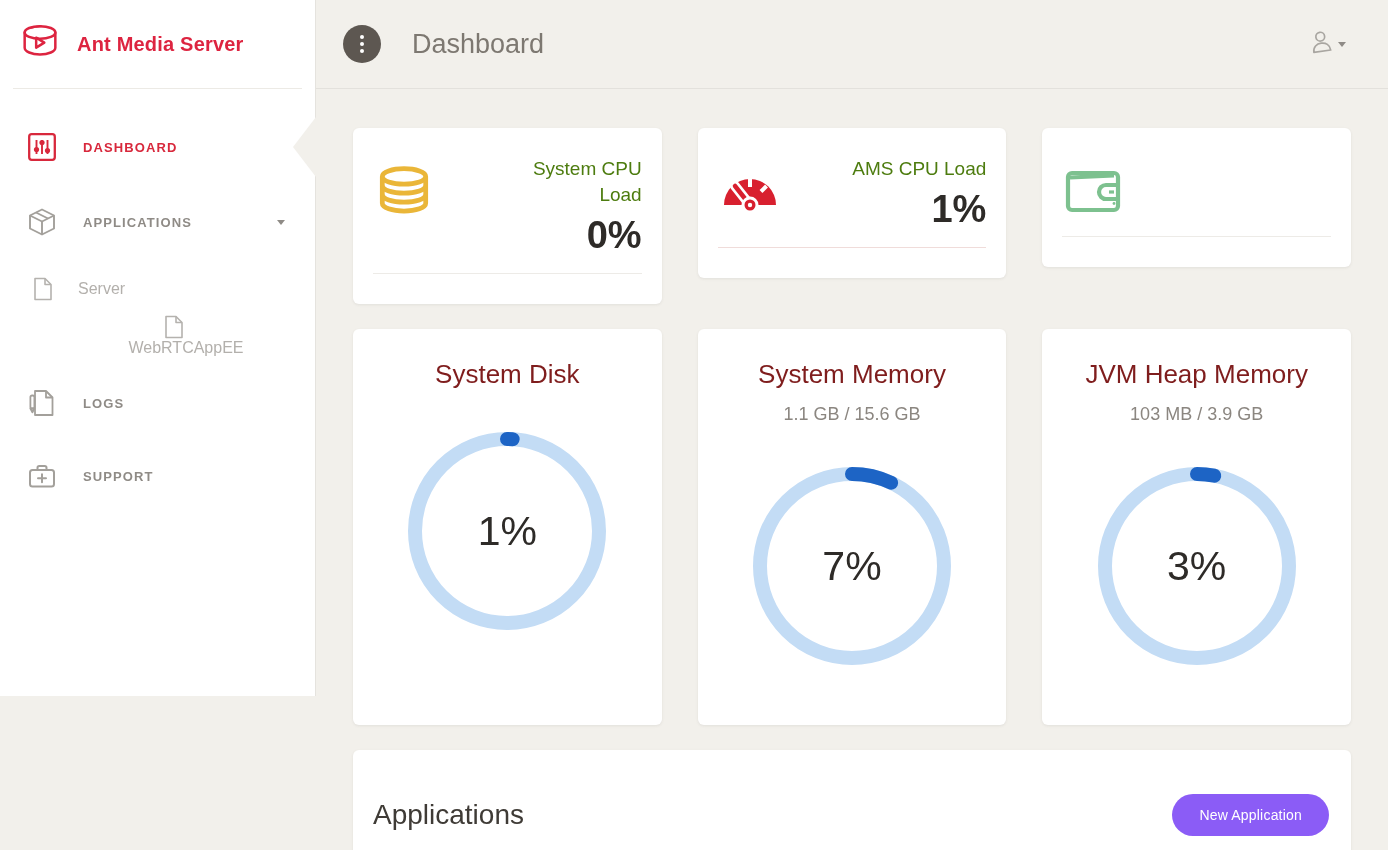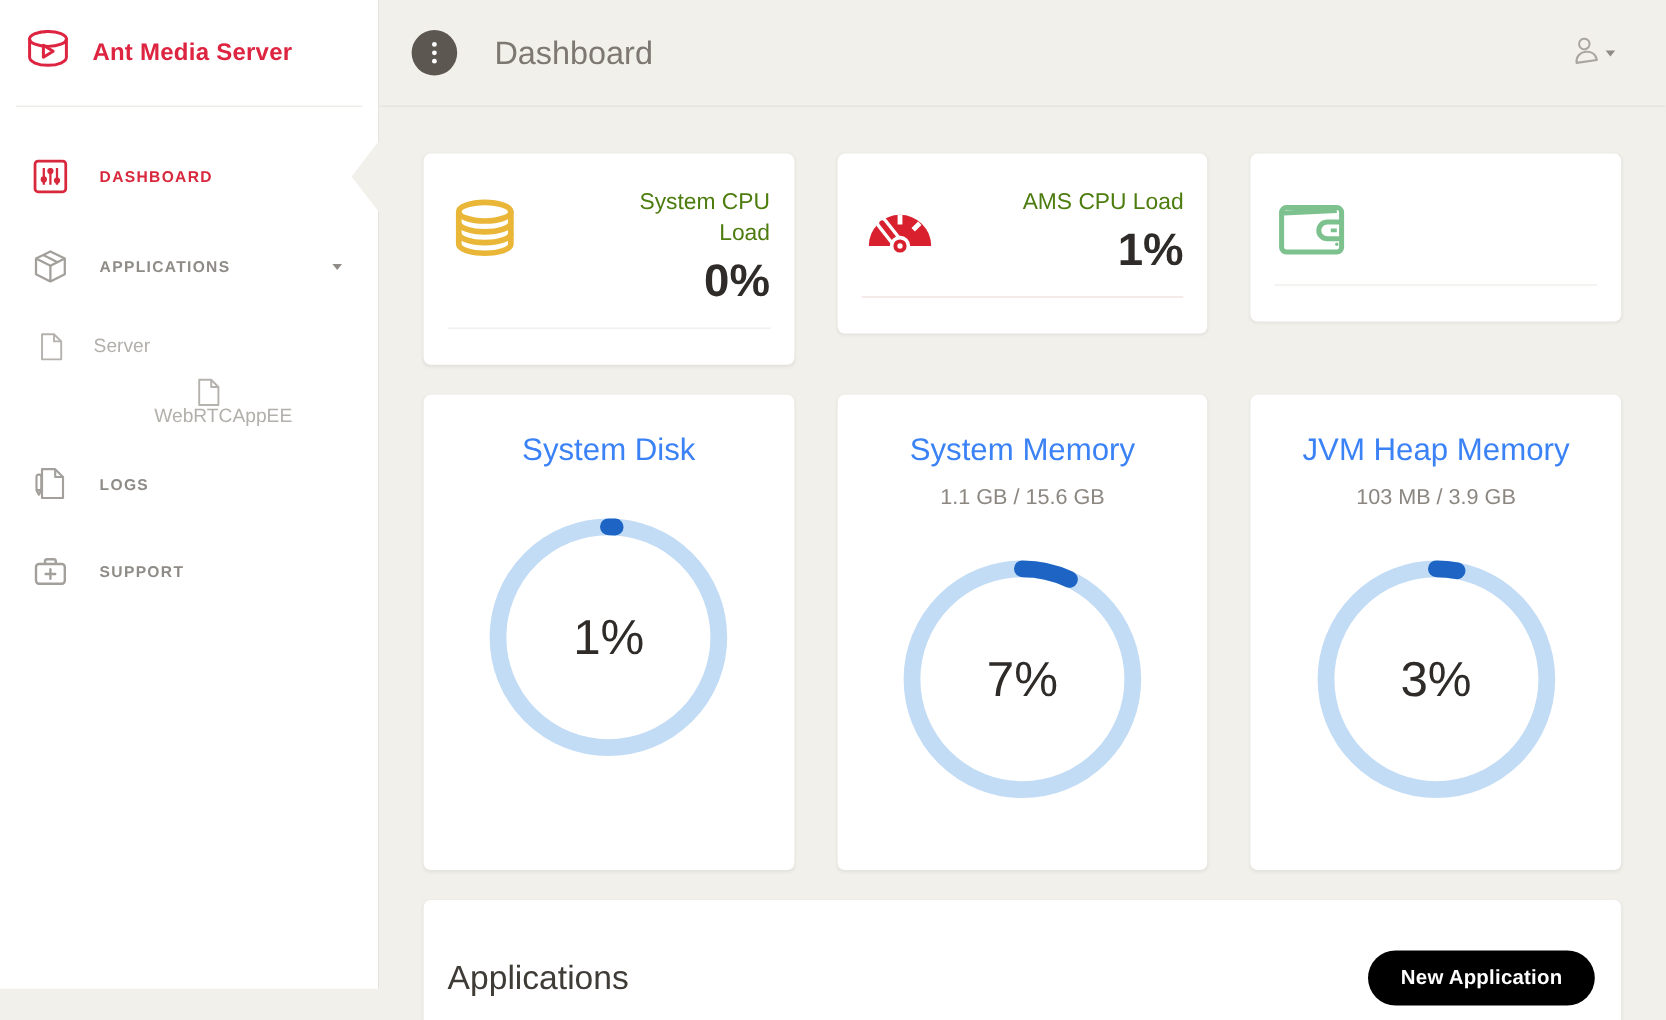--- a/index.html
+++ b/index.html
@@ -5,21 +5,21 @@
   * { margin:0; padding:0; box-sizing:border-box; }
   html,body { width:1388px; height:850px; overflow:hidden; }
   body {
     font-family:"Liberation Sans", sans-serif;
     background:#f2f0eb;
     display:flex;
     color:#4b4641;
   }
   
   .sidebar {
-    width:316px; height:824px; background:#ffffff;
+    width:316px; height:696px; background:#ffffff;
     border-right:1px solid #e5e3de; position:relative; flex-shrink:0;text-align:center;
   }
   .brand {
     display:flex; align-items:center; gap:14px;
     padding:18px 0 18px 17px; height:88px; cursor:pointer;
   }
   .brand-name { font-size:20px; font-weight:700; color:#dd2440; letter-spacing:.2px; }
   .brand-divider { border:none; border-top:1px solid #eceae5; margin:0 13px; }
   .nav { padding-top:32px; }
   .nav-item {
@@ -69,39 +69,39 @@
   .stat-card { padding:28px 20px 0 20px; }
   .stat-top { display:flex; align-items:flex-start; }
   .stat-icon { margin-top:8px; flex-shrink:0; }
   .stat-text { flex:1; text-align:right; }
   .stat-title { font-size:19px; line-height:1.38; color:#4d7c0f; width:140px; margin-left:auto; }
   .stat-value { font-size:38px; font-weight:700; color:#2e2b28; margin-top:6px; }
   .stat-divider { border:none; border-top:1px solid #edebe7; margin-top:16px; }
   .stat-footer { height:30px; }
   
   .gauge-card { text-align:center; padding:30px 20px 0 20px; min-height:396px; }
-  .gauge-title { font-size:26px; font-weight:400; color:#3b82f6; }
+  .gauge-title { font-size:26px; font-weight:400; color:#7f1d1d; }
   .gauge-sub { font-size:18px; color:#8b8680; margin-top:14px; }
   .donut-wrap { position:relative; width:200px; height:200px; margin:41px auto 0 auto; }
   .donut-wrap svg { display:block; }
   .donut-label {
     position:absolute; inset:0; display:flex; align-items:center; justify-content:center;
     font-size:41px; font-weight:500; color:#2e2b28;
   }
   
   .apps-card {
     margin-top:25px; border-radius:6px 6px 0 0; height:130px;
     display:flex; align-items:center; justify-content:space-between;
     padding:0 22px 0 20px;
   }
   .apps-title { font-size:28px; font-weight:400; color:#3f3b36; }
   .btn-new-app {
-    background:#000000; color:#ffffff; border:none; cursor:pointer;
+    background:#8b5cf6; color:#ffffff; border:none; cursor:pointer;
     font-family:"Liberation Sans", sans-serif;
-    font-size:17px; font-weight:700; letter-spacing:.2px;
+    font-size:14px; font-weight:400; letter-spacing:.2px;
     padding:13px 27px; border-radius:24px;
   }
 </style>
 </head>
 <body>
 
 <aside class="sidebar">
   <div class="brand">
     <span>
       <svg width="46" height="46" viewBox="0 0 48 48" fill="none" stroke="#dd2440" stroke-width="2.6" stroke-linecap="round" stroke-linejoin="round">

